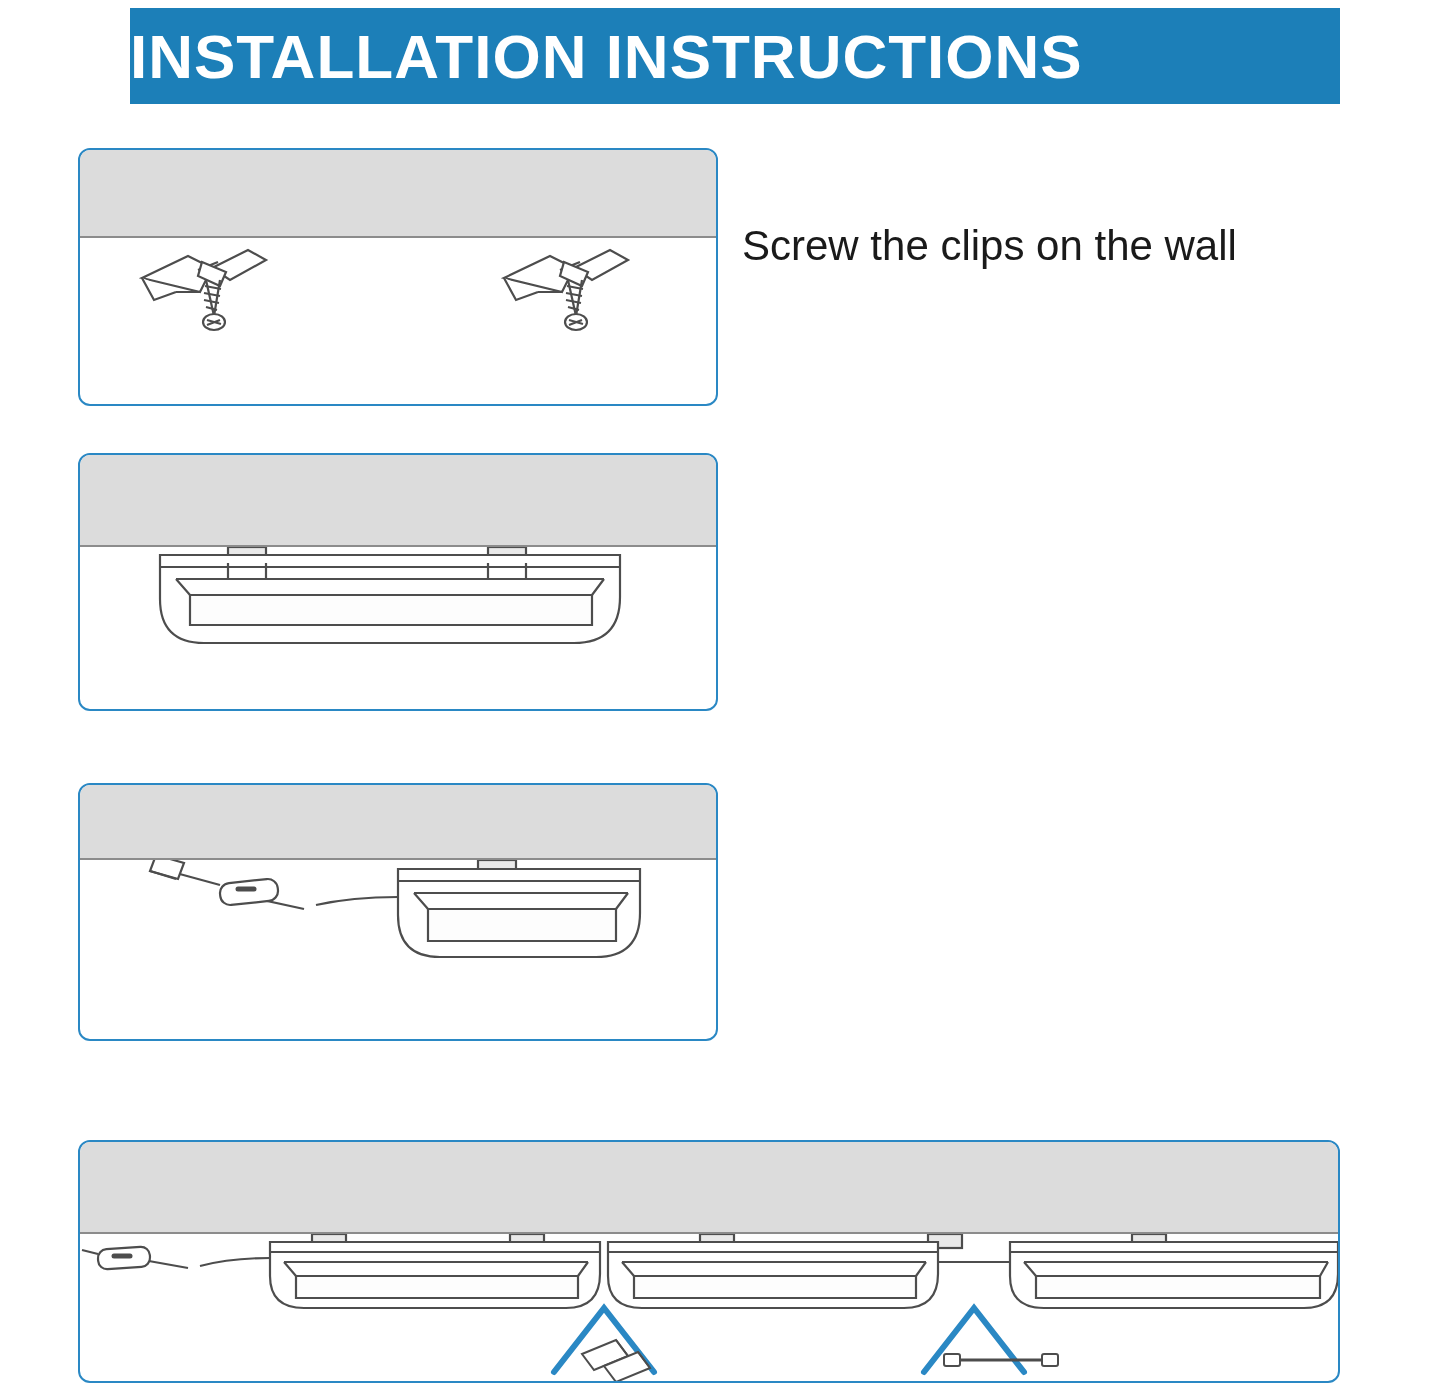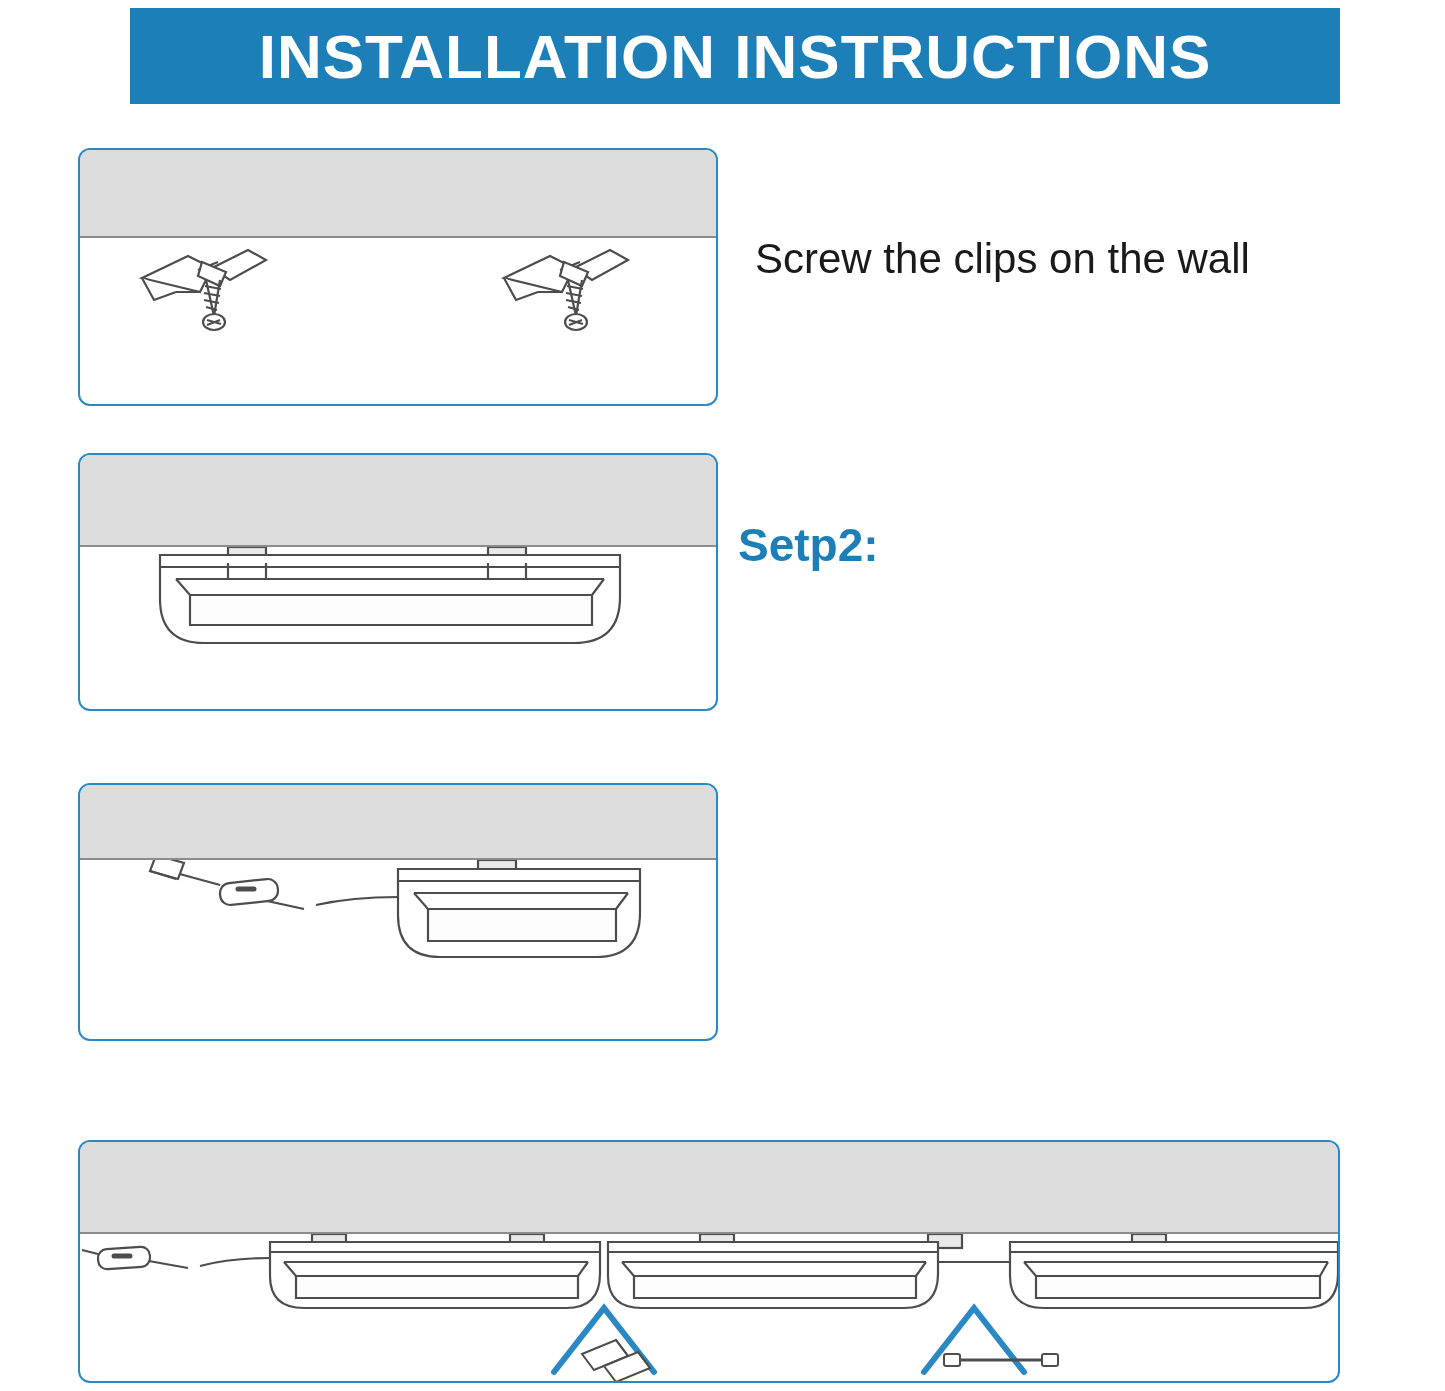--- a/index.html
+++ b/index.html
@@ -18,21 +18,21 @@
   
   .header-banner {
     position: absolute;
     left: 130px;
     top: 8px;
     width: 1210px;
     height: 96px;
     background: #1c7fb8;
     display: flex;
     align-items: center;
-    justify-content: center;
+    justify-content: flex-start;
   }
   .header-title {
     color: #ffffff;
     font-size: 62px;
     font-weight: bold;
     letter-spacing: 1px;
     white-space: nowrap;
   }
 
   .panel {
@@ -62,21 +62,21 @@
     font-size: 46px;
     font-weight: bold;
     line-height: 1.1;
     margin: 0 0 10px 0;
     white-space: nowrap;
   }
   .step-text {
     color: #1a1a1a;
     font-size: 42px;
     line-height: 1.15;
-    margin: 17px;
+    margin: 4px;
     white-space: nowrap;
   }
 
   
   svg { display: block; }
 </style>
 </head>
 <body>
 
 <div class="header-banner">
@@ -134,21 +134,20 @@
       <path d="M96 124 L524 124"></path>
       <path d="M110 140 L512 140 L512 170 L110 170 Z" fill="#fdfdfd"></path>
       <path d="M96 124 L110 140 M524 124 L512 140"></path>
 
       <path d="M148 108 L148 124 M186 108 L186 124"></path>
       <path d="M408 108 L408 124 M446 108 L446 124"></path>
     </g>
   </svg>
 </div>
 <div class="caption-block" style="left:738px; top:520px;">
-  <p class="step-label">Setp2:</p>
 </div>
 
 <div class="panel" style="left:78px; top:783px; width:640px; height:258px;">
   <div class="wall" style="height:75px;"></div>
   <svg width="636" height="254" viewBox="0 0 636 254">
     <g fill="none" stroke="#4d4d4d" stroke-width="2.2">
 
       <rect x="398" y="75" width="38" height="16" fill="#e9e9e9"></rect>
 
       <path d="M318 84 L560 84 L560 128 Q560 172 516 172 L360 172 Q318 172 318 130 Z" fill="#ffffff"></path>

